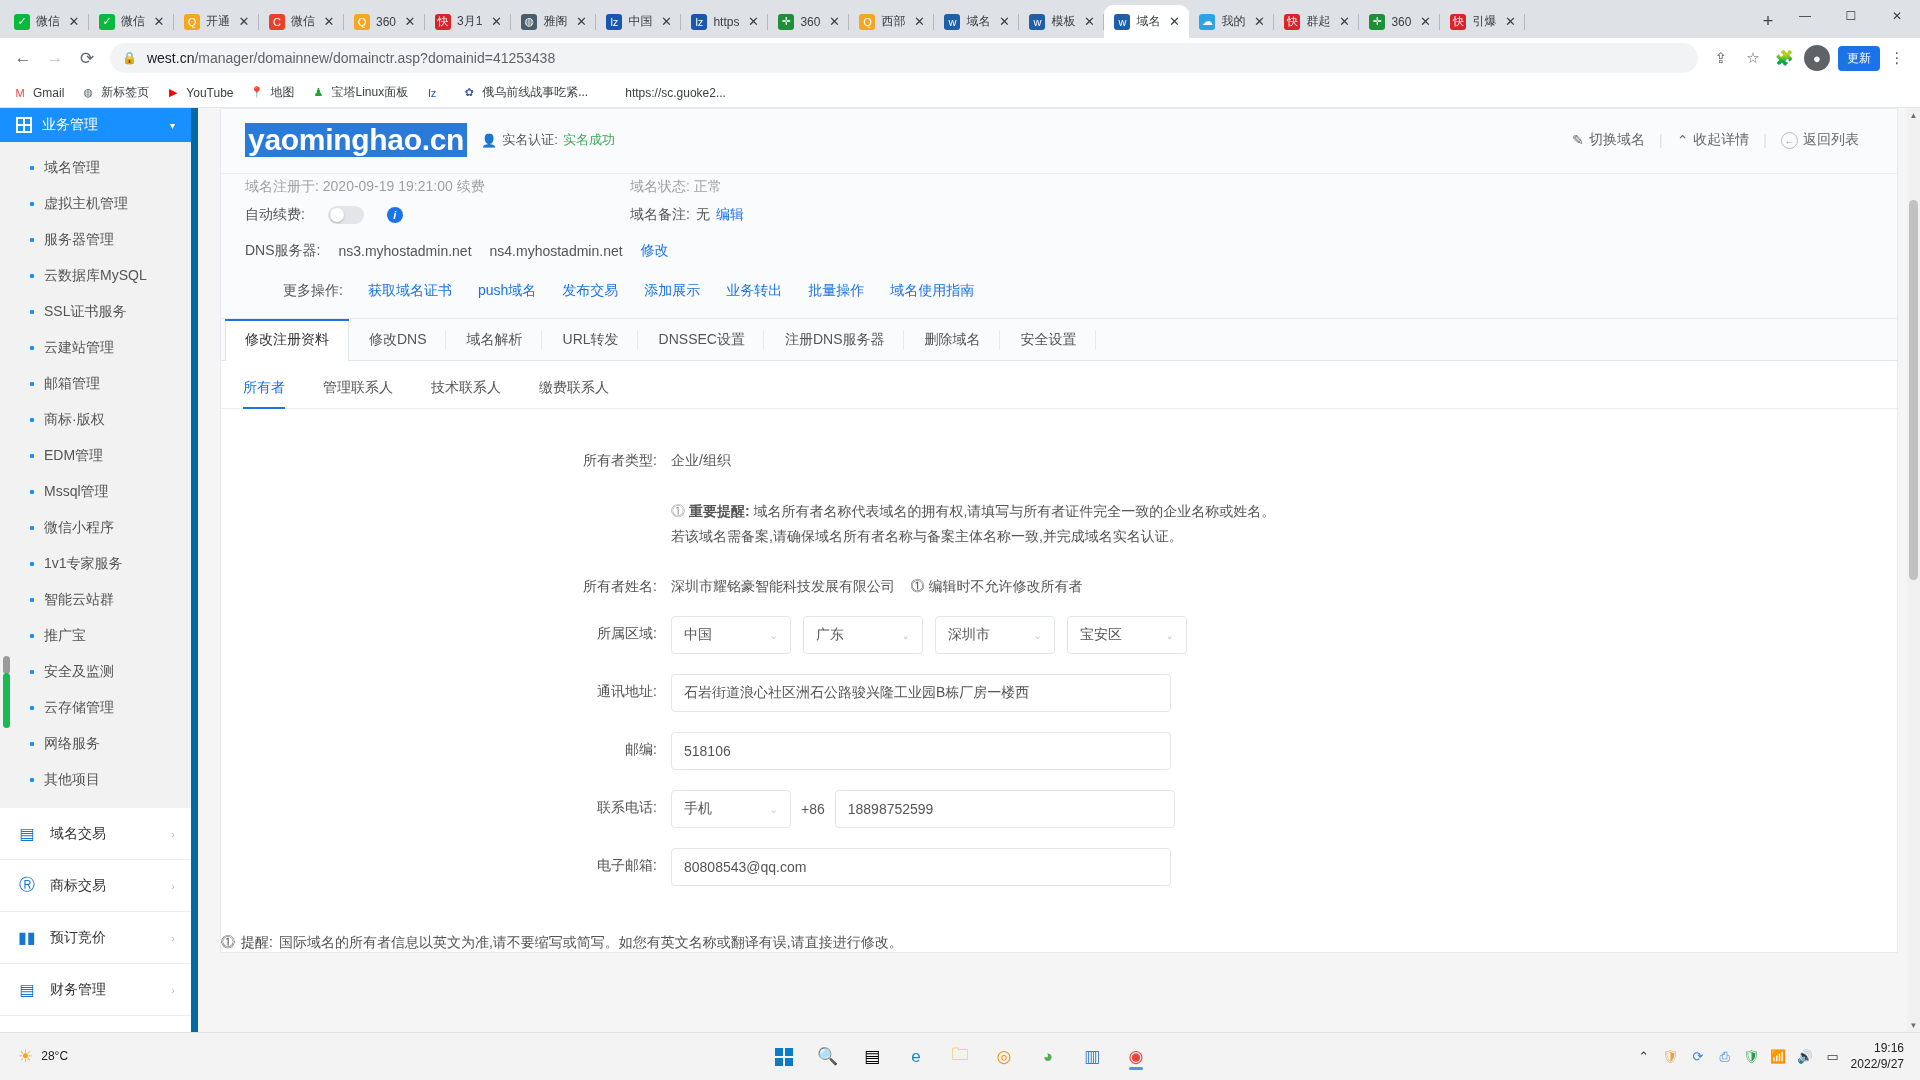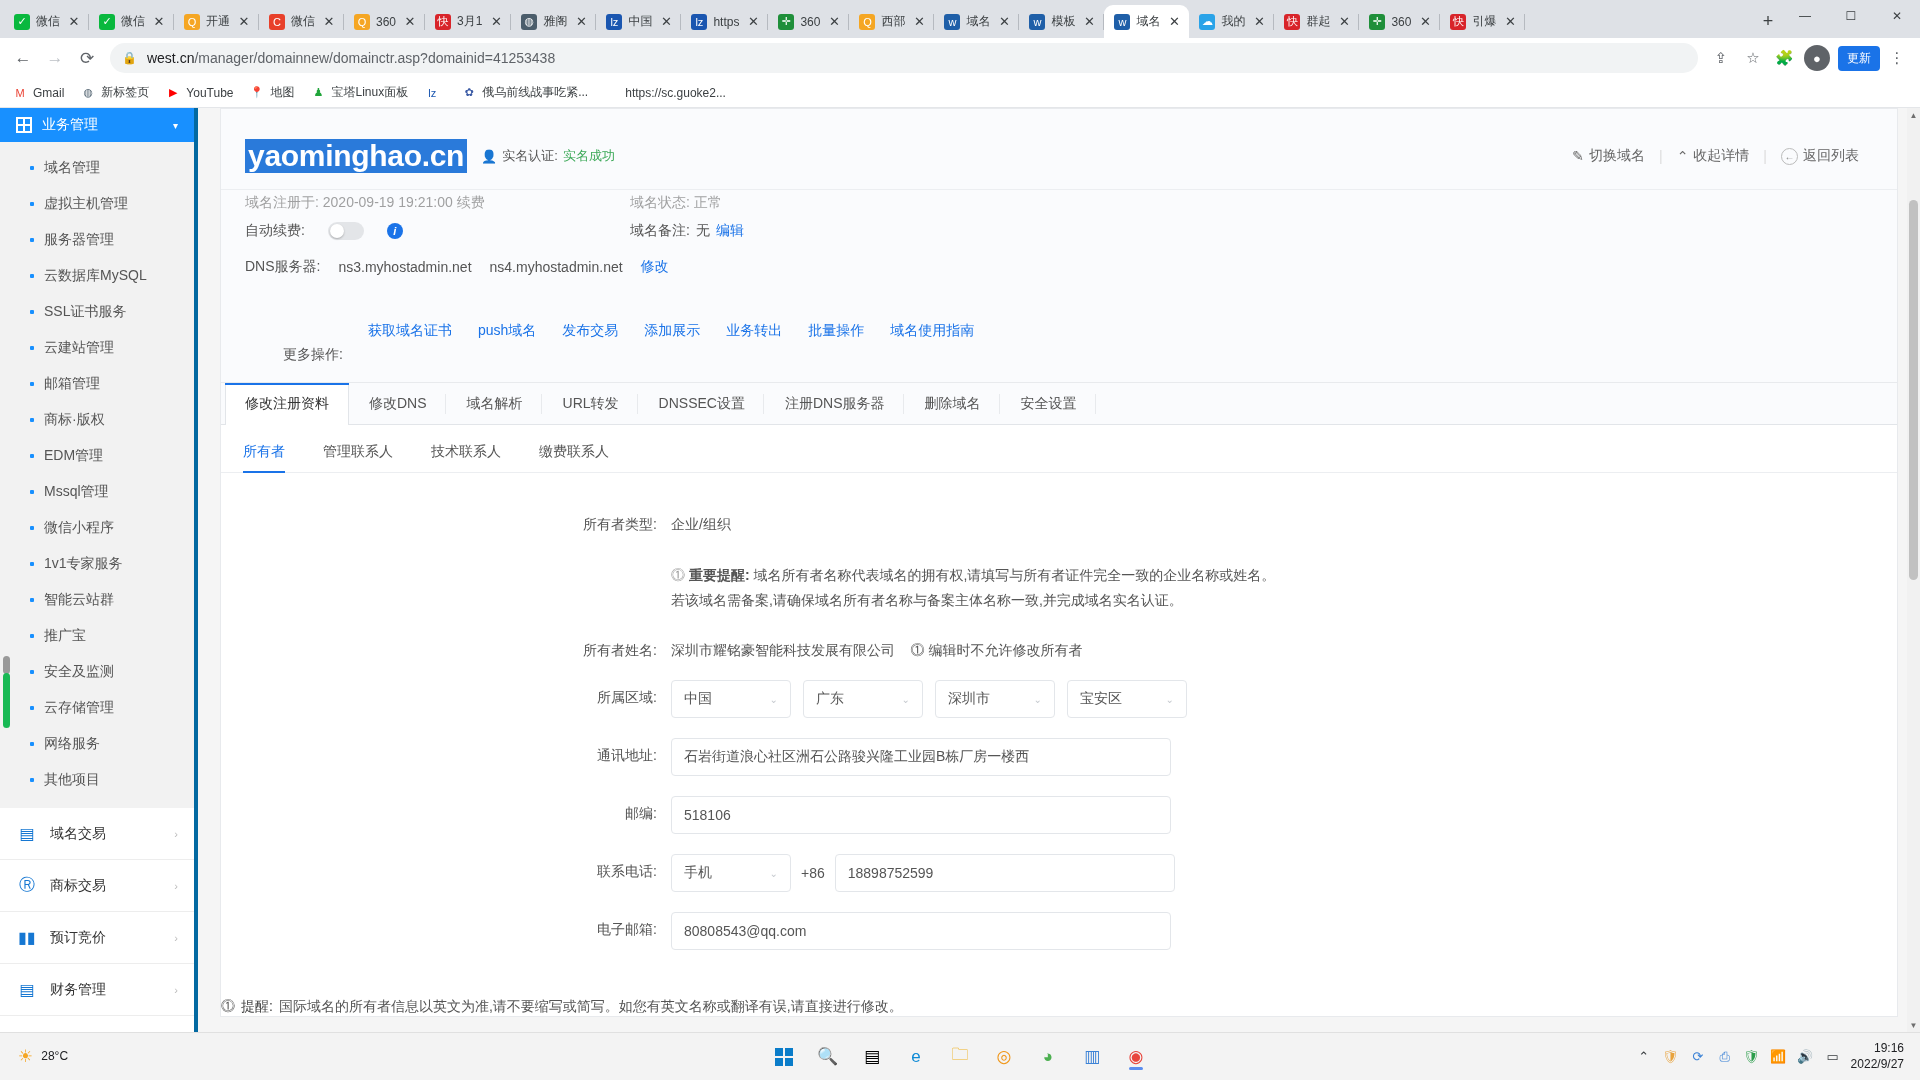--- a/index.html
+++ b/index.html
@@ -51,21 +51,21 @@
   .update-btn { background:#1a73e8; color:#fff; font-size:12px; border-radius: 4px; padding: 4px 9px; margin-left:4px; }
 
   .bookmarks { height: 30px; display:flex; align-items:center; gap: 16px; padding: 0 12px; font-size: 12px; color:#3c4043; flex:0 0 30px; background:#fff; border-bottom:1px solid #e4e6e9; }
   .bm { display:flex; align-items:center; gap:5px; white-space:nowrap; }
   .bm .bmicon { width:16px; height:16px; display:flex; align-items:center; justify-content:center; font-size:11px; }
 
   
   .page { flex: 1; display: flex; background: #f5f5f5; position: relative; overflow: hidden; }
 
   
-  .sidebar { width: 198px; flex: 0 0 198px; background:#8b5cf6; height:100%; overflow:hidden; position:relative; border-right:4px solid #0369a1; }
+  .sidebar { width: 198px; flex: 0 0 198px; background:#8b5cf6; height:100%; overflow:hidden; position:relative; border-right:7px solid #0369a1; }
   .side-head {
     height: 34px; background:#1890ff; color:#fff; display:flex; align-items:center;
     padding: 0 16px; gap: 10px; font-size: 14px;
   }
   .side-head .chev { margin-left:auto; font-size:10px; }
   .side-head .gicon { width:16px; height:16px; border:1.6px solid #fff; display:grid; grid-template-columns:1fr 1fr; grid-template-rows:1fr 1fr; }
   .side-head .gicon i { border:0.8px solid #fff; }
   .sub-list { padding: 8px 0 10px 0; background:#f2f2f2; }
   .sub-item { height: 36px; display:flex; align-items:center; padding-left: 30px; gap: 10px; font-size: 14px; color:#555; }
   .sub-item .dot { width:4px; height:4px; background:#1890ff; border-radius:1px; flex:0 0 4px; }
@@ -74,21 +74,21 @@
   .side-big .arrow { margin-left:auto; color:#bbb; font-size:11px; }
   .side-scroll { position:absolute; left:3px; top:565px; width:7px; height:55px; background:#19b955; border-radius:4px; }
   .side-scroll-top { position:absolute; left:3px; top:548px; width:7px; height:18px; background:#9a9a9a; border-radius:4px; }
 
   
   .content { flex: 1; overflow:hidden; position: relative; background:#f5f5f5; padding: 0; }
   .content-inner { padding: 0 22px 0 22px; }
 
   .panel { background:#fafbfd; border:1px solid #e8eaed; margin-top: 0; }
   .panel-head {
-    display:flex; align-items:center; padding: 30px 24px 16px 24px; background:#fafbfd;
+    display:flex; align-items:center; padding: 14px 24px 16px 24px; background:#fafbfd;
     border-bottom: 1px solid #eceef1;
     justify-content: center;
   }
   .dname {
     font-size: 30px; font-weight: bold; color:#fff; background:#2a7ada; padding: 0 3px; letter-spacing:-0.3px;
   }
   .verify { display:flex; align-items:center; gap:5px; margin-left: 14px; font-size: 13px; color:#3aa856; }
   .verify .plabel { color:#555; }
   .verify .pval { color:#3aa856; }
   .head-actions { margin-left:auto; display:flex; align-items:center; gap: 0; font-size: 14px; color:#666; }
@@ -103,21 +103,21 @@
   .frow { display:flex; align-items:center; min-height: 38px; font-size: 14px; color:#555; }
   .frow .f-label { color:#555; }
   .frow .f-col1 { width: 385px; display:flex; align-items:center; gap:23px; }
   .frow .f-col2 { width: 520px; display:flex; align-items:center; gap:6px; }
   .toggle { width: 36px; height: 18px; background:#e3e5e8; border-radius:9px; position:relative; }
   .toggle::after { content:""; position:absolute; left:2px; top:2px; width:14px; height:14px; border-radius:50%; background:#fff; box-shadow:0 1px 2px rgba(0,0,0,.25); }
   .infoi { width:16px; height:16px; border-radius:50%; background:#1a73e8; color:#fff; font-size:11px; font-style:italic; display:flex; align-items:center; justify-content:center; font-weight:bold; }
   .lnk { color:#1a73e8; }
   .dns-row { display:flex; align-items:center; gap: 18px; min-height: 34px; font-size:14px; color:#555; }
   .ops-row { display:flex; align-items:center; gap: 0; padding-top: 14px; font-size:14px; color:#555; }
-  .ops-row .opslabel { margin-left: 38px; margin-right: 12px; margin-top: 48px; }
+  .ops-row .opslabel { margin-left: 38px; margin-right: 12px; }
   .ops-row a { color:#1a73e8; padding: 0 13px; }
 
   
   .card { background:#fff; border:1px solid #e8eaed; border-top:none; }
   .tabbar { display:flex; border-bottom: 1px solid #e2e5e9; padding-left: 4px; background:#fafbfd; }
   .tabitem {
     padding: 11px 19px; font-size: 14px; color:#555; border: 1px solid transparent;
     border-bottom: none; position: relative; background: transparent;
   }
   .tabitem.active {

